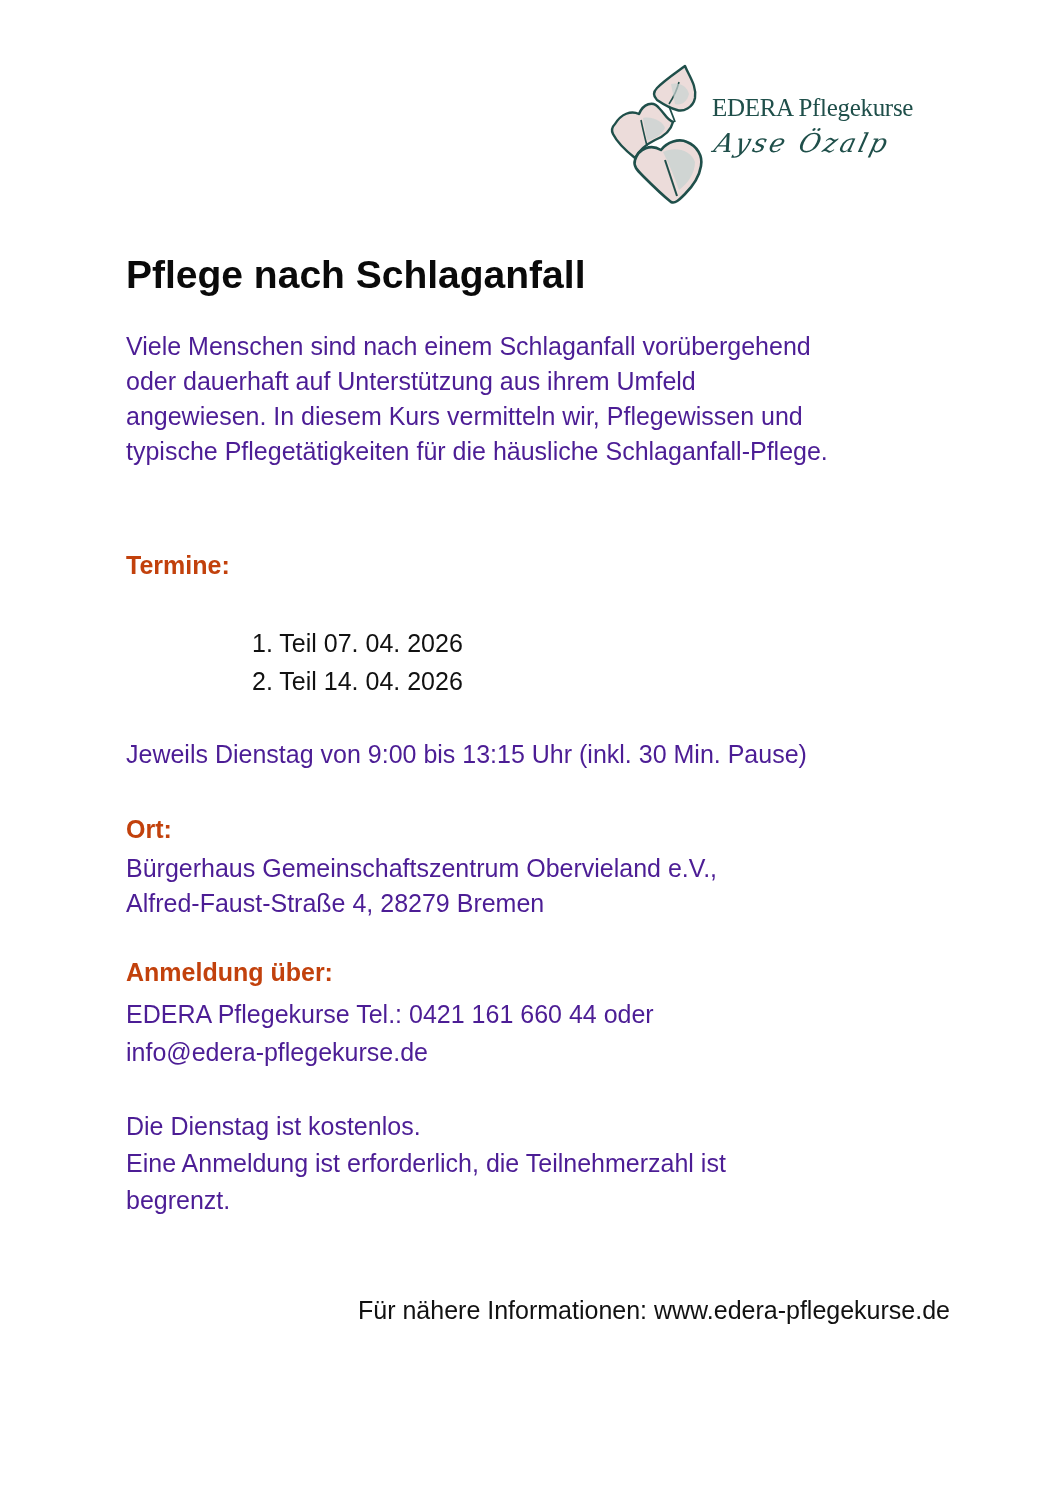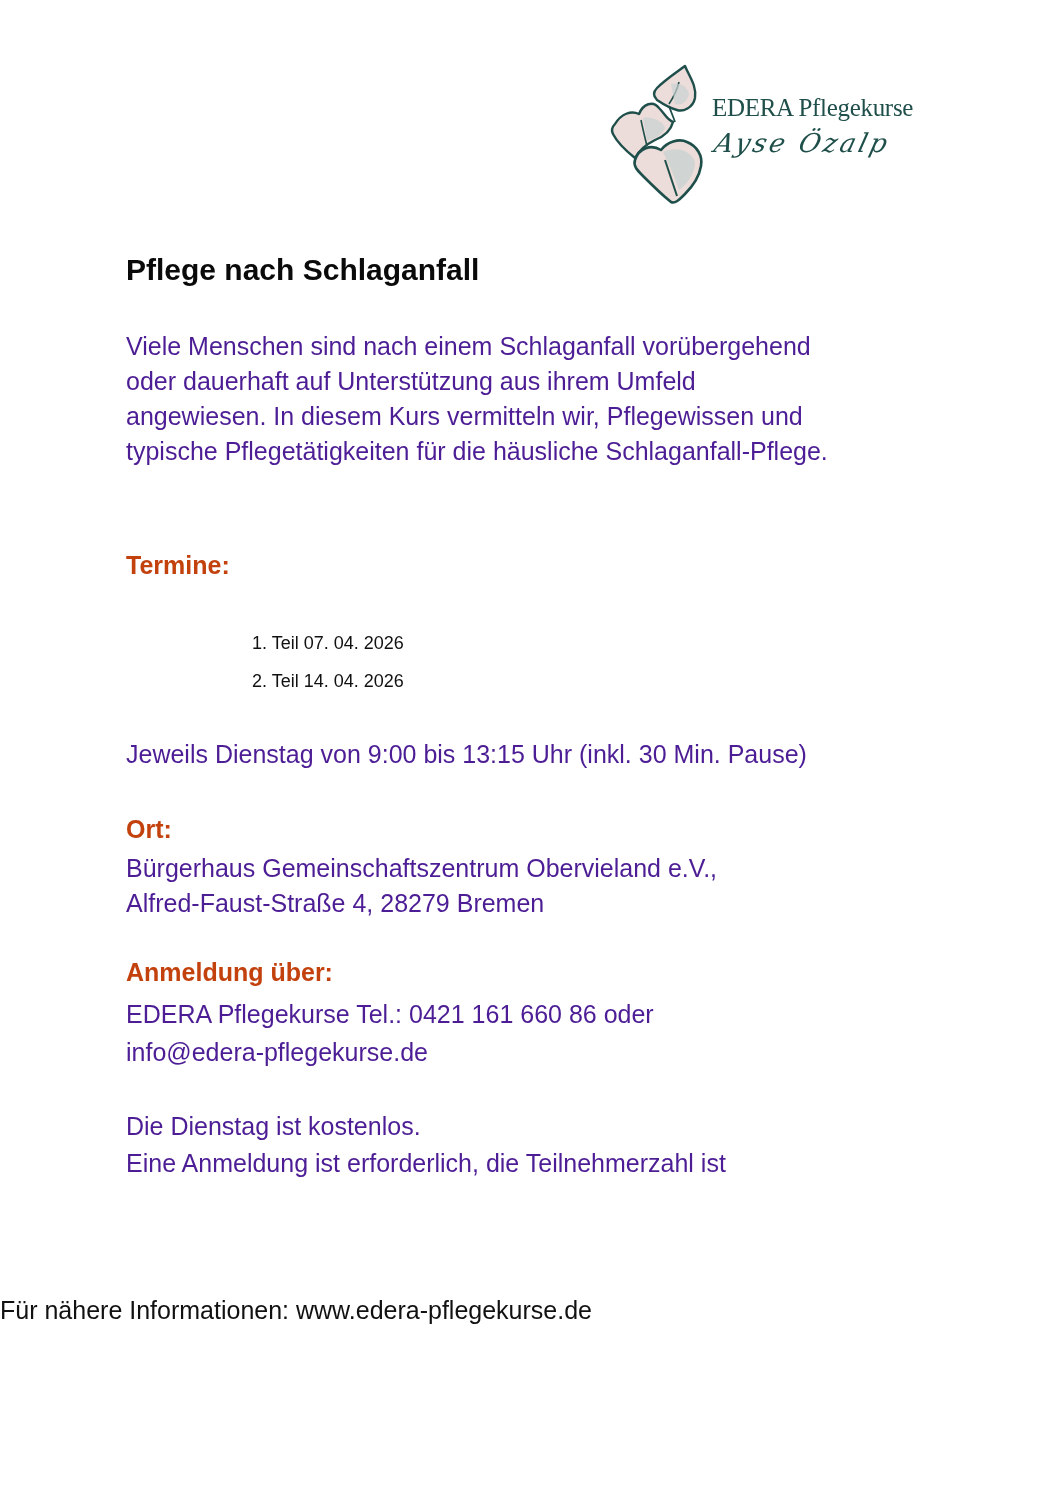--- a/index.html
+++ b/index.html
@@ -49,21 +49,21 @@
       color: #1f4f4a;
       letter-spacing: 3px;
       transform: skewX(-14deg);
       white-space: nowrap;
     }
     .title {
       position: absolute;
       left: 126px;
       top: 253px;
       margin: 0;
-      font-size: 30px;
+      font-size: 39px;
       font-weight: bold;
       color: #0a0a0a;
     }
     .para {
       position: absolute;
       left: 126px;
       font-size: 25px;
       line-height: 35px;
       margin: 0;
       color: #4c1d95;
@@ -78,35 +78,35 @@
       color: #c2410c;
     }
     .termine-heading { top: 551px; }
     .dates {
       position: absolute;
       left: 252px;
       top: 624px;
       margin: 0;
       padding: 0;
       list-style: none;
-      font-size: 18px;
+      font-size: 25px;
       line-height: 38px;
     }
     .times { top: 737px; }
     .ort-heading { top: 815px; }
     .ort-text { top: 851px; }
     .anmeldung-heading { top: 958px; }
     .anmeldung-text { top: 995px; line-height: 38px; }
     .notes { top: 1108px; line-height: 37px; width: 720px; }
     .footer {
       position: absolute;
       left: 0;
       width: 950px;
       top: 1296px;
-      text-align: left;
+      text-align: right;
       font-size: 25px;
     }
     .footer span { position: relative; left: 0px; }
     .line { display: block; white-space: nowrap; }
   </style>
 </head>
 <body>
 
 <div class="logo">
   <svg class="leaves" viewBox="0 0 110 145" xmlns="http://www.w3.org/2000/svg">
@@ -148,24 +148,25 @@
 <p class="para times">Jeweils Dienstag von 9:00 bis 13:15 Uhr (inkl. 30 Min. Pause)</p>
 
 <h2 class="heading ort-heading">Ort:</h2>
 <p class="para ort-text">
   <span class="line">Bürgerhaus Gemeinschaftszentrum Obervieland e.V.,</span>
   <span class="line">Alfred-Faust-Straße 4, 28279 Bremen</span>
 </p>
 
 <h2 class="heading anmeldung-heading">Anmeldung über:</h2>
 <p class="para anmeldung-text">
-  <span class="line">EDERA Pflegekurse Tel.: 0421 161 660 86 oder</span>
+  <span class="line">EDERA Pflegekurse Tel.: 0421 161 660 44 oder</span>
   <span class="line">info@edera-pflegekurse.de</span>
 </p>
 
 <p class="para notes">
   <span class="line">Die Dienstag ist kostenlos.</span>
   <span class="line">Eine Anmeldung ist erforderlich, die Teilnehmerzahl ist</span>
+  <span class="line">begrenzt.</span>
 </p>
 
 <div class="footer">
   <span>Für nähere Informationen: www.edera-pflegekurse.de</span>
 </div>
 
 </body></html>

